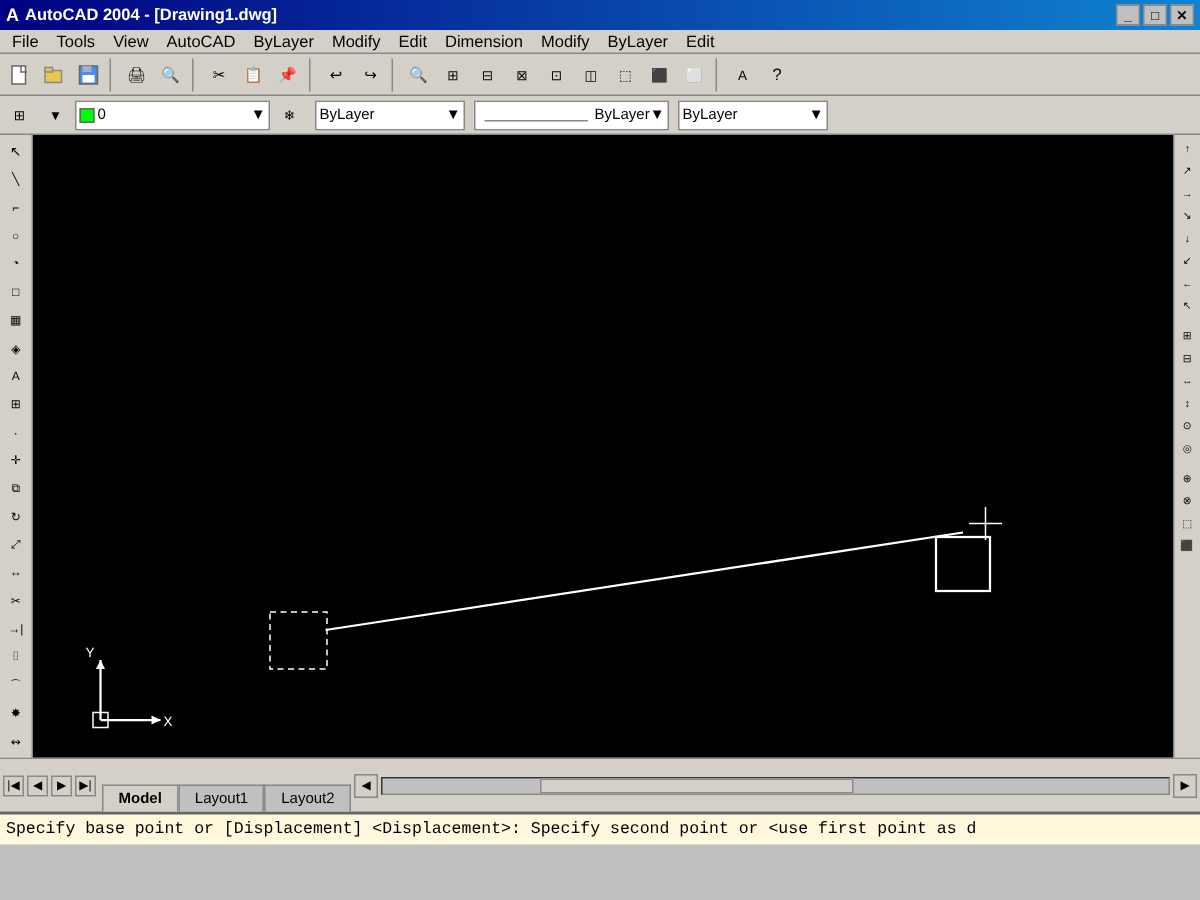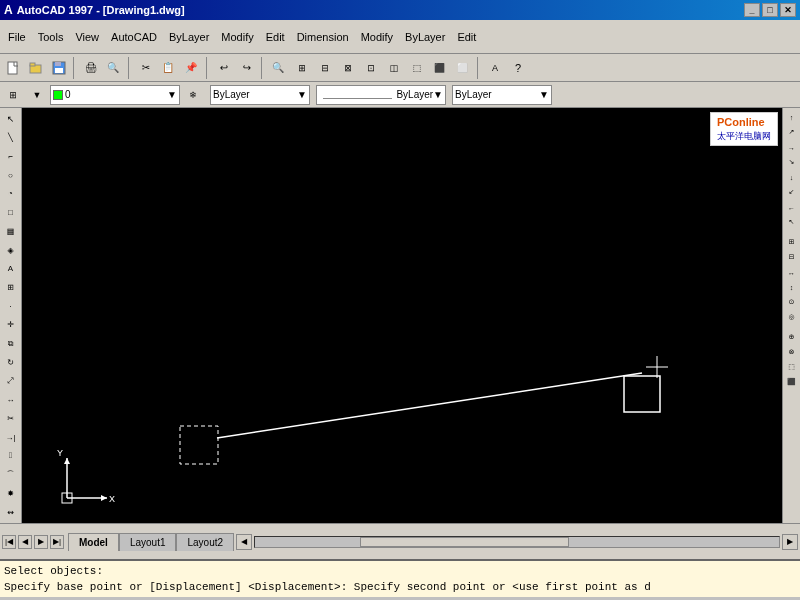--- a/index.html
+++ b/index.html
@@ -28,21 +28,21 @@
       display: flex; align-items: center; justify-content: center;
       cursor: pointer;
     }
 
     
     #menu-bar {
       background: #d4d0c8;
       border-bottom: 1px solid #888;
       display: flex;
       align-items: center;
-      height: 34px;
+      height: 16px;
       padding: 0 2px;
     }
     .menu-item {
       padding: 2px 6px;
       font-size: 11px;
       cursor: pointer;
       color: black;
     }
 
     
@@ -182,21 +182,21 @@
       top: 0; left: 0;
       width: 100%; height: 100%;
     }
   </style>
 </head>
 <body>
 
 <div id="title-bar">
   <div id="title-bar-left">
     <span style="font-size:12px;">A</span>
-    <span>AutoCAD 1997 - [Drawing1.dwg]</span>
+    <span>AutoCAD 2004 - [Drawing1.dwg]</span>
   </div>
   <div id="title-bar-right">
     <div class="title-btn">_</div>
     <div class="title-btn">□</div>
     <div class="title-btn">✕</div>
   </div>
 </div>
 
 <div id="menu-bar">
   <div class="menu-item">File</div>
@@ -332,24 +332,20 @@
         <line x1="0" y1="0" x2="40" y2="0" stroke="white" stroke-width="1.5"></line>
         <polygon points="40,0 34,-3 34,3" fill="white"></polygon>
 
         <text x="-10" y="-42" fill="white" font-size="9">Y</text>
         <text x="42" y="4" fill="white" font-size="9">X</text>
 
         <rect x="-5" y="-5" width="10" height="10" fill="none" stroke="white" stroke-width="1"></rect>
       </g>
     </svg>
 
-    <div style="position:absolute; top:4px; right:4px; background:white; border:1px solid #ccc; padding:2px 6px; font-size:9px; line-height:14px;">
-      <div style="color:#e05000; font-weight:bold; font-size:11px;">PConline</div>
-      <div style="color:#0000aa; font-size:9px;">太平洋电脑网</div>
-    </div>
   </div>
 
   <div id="right-toolbar">
     <div class="rt-btn" style="font-size:7px;">↑</div>
     <div class="rt-btn" style="font-size:7px;">↗</div>
     <div class="rt-btn" style="font-size:7px;">→</div>
     <div class="rt-btn" style="font-size:7px;">↘</div>
     <div class="rt-btn" style="font-size:7px;">↓</div>
     <div class="rt-btn" style="font-size:7px;">↙</div>
     <div class="rt-btn" style="font-size:7px;">←</div>
@@ -371,31 +367,30 @@
 
 <div style="display:flex; height:36px; background:#d4d0c8; border-top:1px solid #888;">
 
   <div style="display:flex; align-items:center; padding:0 2px;">
     <div class="tab-nav-btn">|◀</div>
     <div class="tab-nav-btn">◀</div>
     <div class="tab-nav-btn">▶</div>
     <div class="tab-nav-btn">▶|</div>
   </div>
 
-  <div style="display:flex; align-items:center; padding-bottom:0;">
+  <div style="display:flex; align-items:flex-end; padding-bottom:0;">
     <div class="tab active">Model</div>
     <div class="tab">Layout1</div>
     <div class="tab">Layout2</div>
   </div>
 
   <div style="flex:1; display:flex; align-items:center; padding:0 2px;">
     <div class="scroll-btn">◀</div>
     <div id="scroll-track">
       <div style="position:absolute; left:20%; width:40%; height:100%; background:#d4d0c8; border:1px solid #888;"></div>
     </div>
     <div class="scroll-btn">▶</div>
   </div>
 </div>
 
 <div id="command-area">
-  <div id="cmd-line2">Select objects:</div>
   <div id="cmd-line3" style="white-space:nowrap; overflow:hidden; font-family:Liberation Mono, monospace; font-size:11px;">Specify base point or [Displacement] &lt;Displacement&gt;: Specify second point or &lt;use first point as d</div>
 </div>
 
 </body></html>

